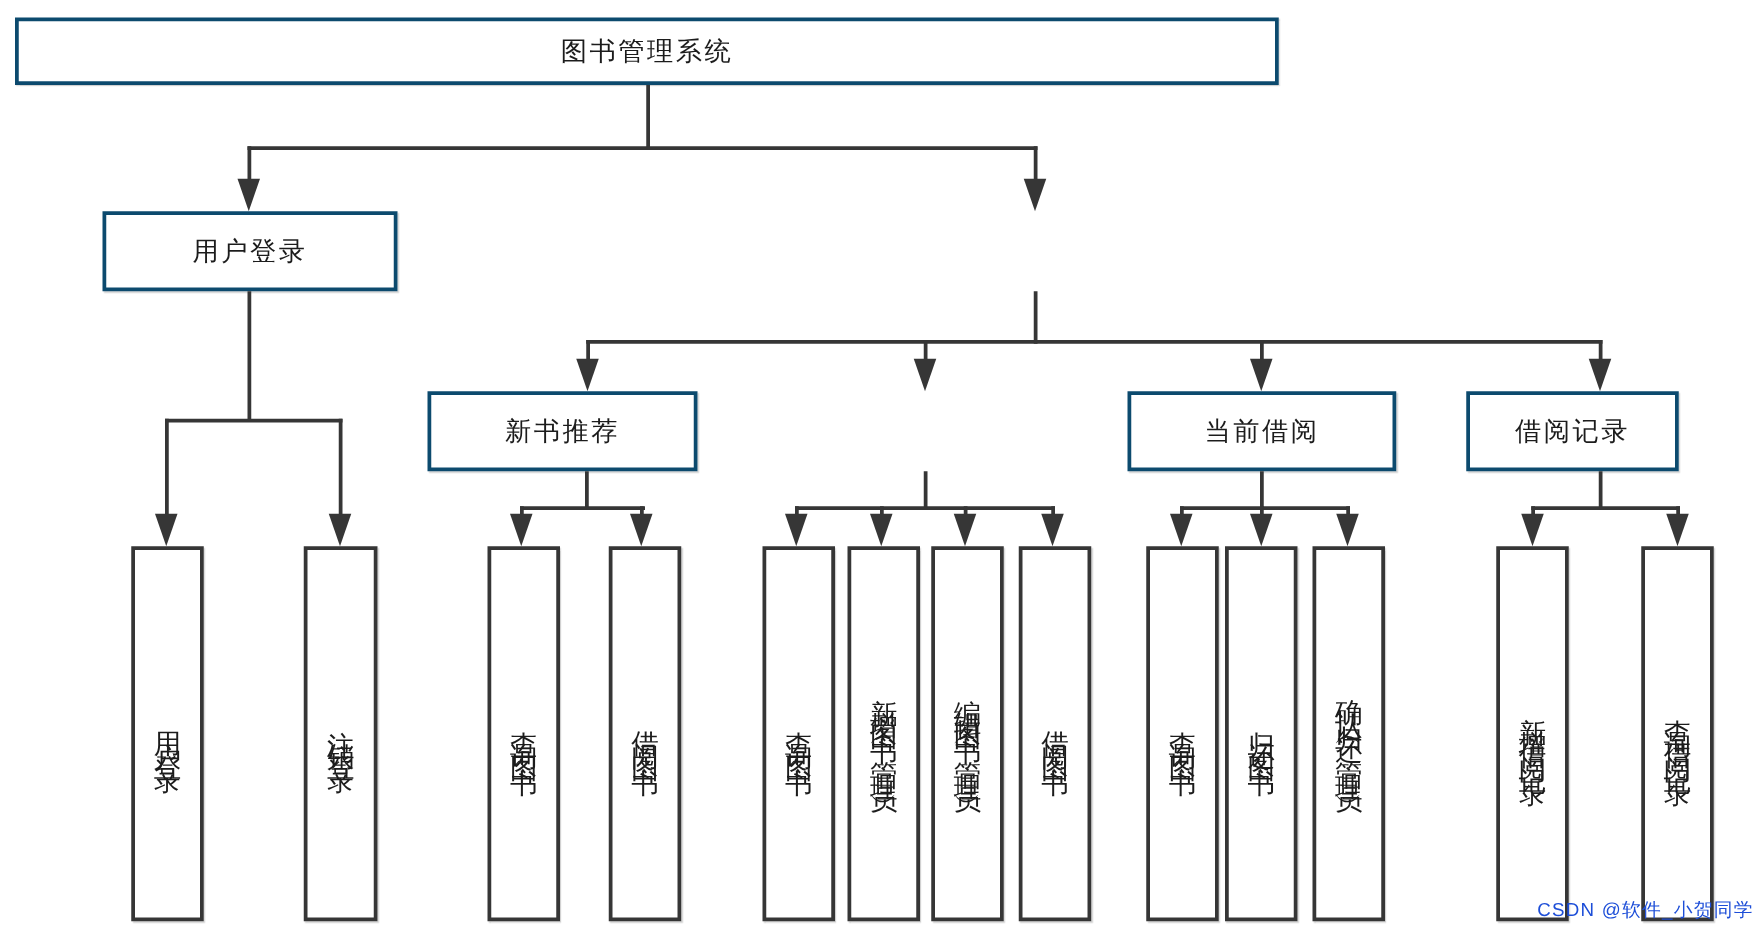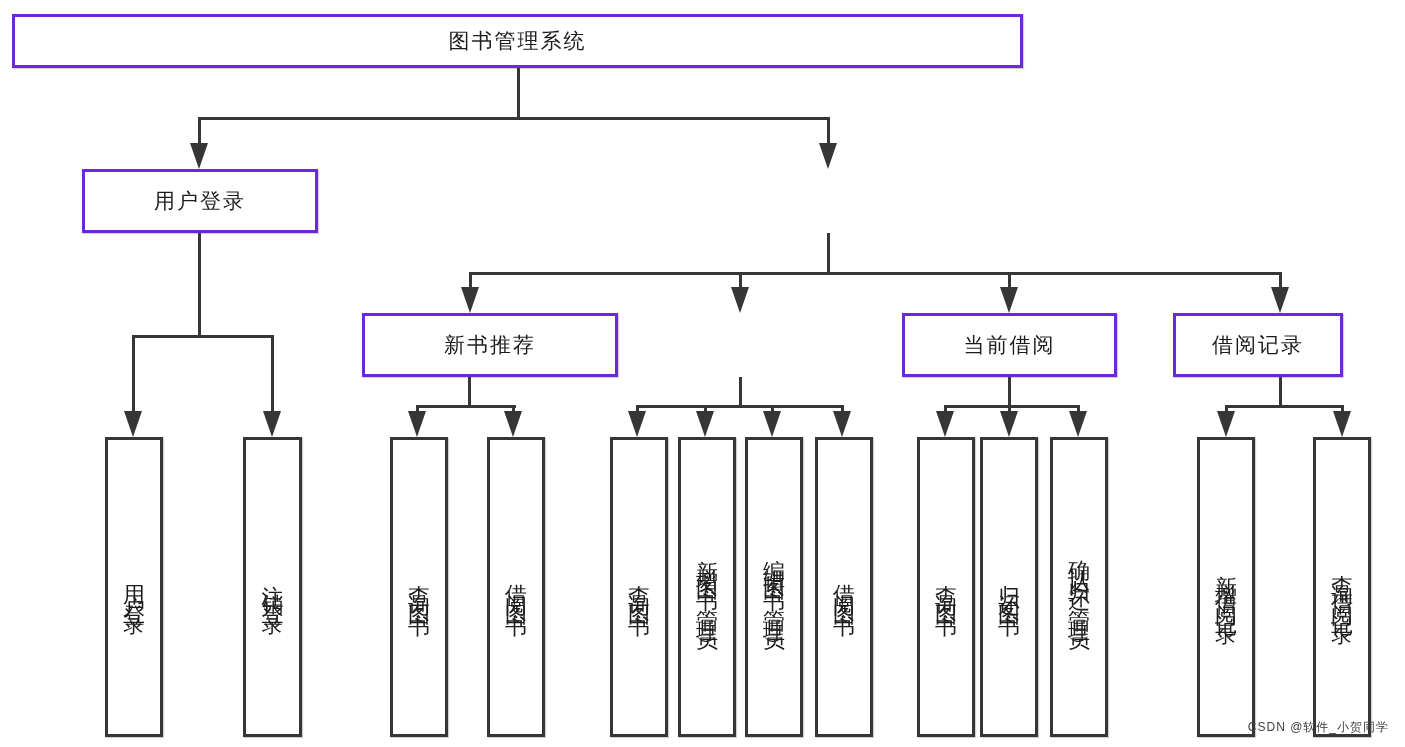--- a/index.html
+++ b/index.html
@@ -8,21 +8,21 @@
     width: 1405px;
     height: 747px;
     background: #ffffff;
     font-family: "Liberation Sans", "DejaVu Sans", sans-serif;
     color: #1c1c1c;
     overflow: hidden;
   }
   .box {
     position: absolute;
     background: #ffffff;
-    border: 3px solid #6d28d9;
+    border: 3px solid #0c4a6e;
     box-sizing: border-box;
     display: flex;
     align-items: center;
     justify-content: center;
     font-size: 21px;
     letter-spacing: 2px;
     color: #1c1c1c;
     box-shadow: 1px 1px 1px rgba(0,0,0,0.18);
   }
   .vbox {
@@ -45,25 +45,25 @@
   .hl { position: absolute; height: 3px; background: #363636; }
   .ar {
     position: absolute;
     width: 0; height: 0;
     border-left: 9px solid transparent;
     border-right: 9px solid transparent;
     border-top: 26px solid #363636;
   }
   .watermark {
     position: absolute;
-    right: 16px;
+    right: 2px;
     top: 719px;
-    font-size: 12px;
+    font-size: 15px;
     letter-spacing: 1px;
-    color: #404040;
+    color: #1d4ed8;
   }
 </style>
 </head>
 <body>
 
 <div class="canvas">
 
   <div class="box" style="left:12px;top:14px;width:1011px;height:54px">图书管理系统</div>
 
   <div class="vl" style="left:517px;top:68px;height:50px"></div>
@@ -86,21 +86,21 @@
   <div class="hl" style="left:469px;top:272px;width:813px"></div>
   <div class="vl" style="left:469px;top:272px;height:18px"></div>
   <div class="ar" style="left:461px;top:287px"></div>
   <div class="vl" style="left:739px;top:272px;height:18px"></div>
   <div class="ar" style="left:731px;top:287px"></div>
   <div class="vl" style="left:1008px;top:272px;height:18px"></div>
   <div class="ar" style="left:1000px;top:287px"></div>
   <div class="vl" style="left:1279px;top:272px;height:18px"></div>
   <div class="ar" style="left:1271px;top:287px"></div>
 
-  <div class="box" style="left:362px;top:313px;width:256px;height:64px">新书推荐</div>
+  <div class="box" style="left:342px;top:313px;width:216px;height:64px">新书推荐</div>
   <div class="box" style="left:902px;top:313px;width:215px;height:64px">当前借阅</div>
   <div class="box" style="left:1173px;top:313px;width:170px;height:64px">借阅记录</div>
 
   <div class="vl" style="left:468px;top:377px;height:30px"></div>
   <div class="hl" style="left:416px;top:405px;width:100px"></div>
   <div class="vl" style="left:416px;top:405px;height:10px"></div>
   <div class="ar" style="left:408px;top:411px"></div>
   <div class="vl" style="left:512px;top:405px;height:10px"></div>
   <div class="ar" style="left:504px;top:411px"></div>
 

